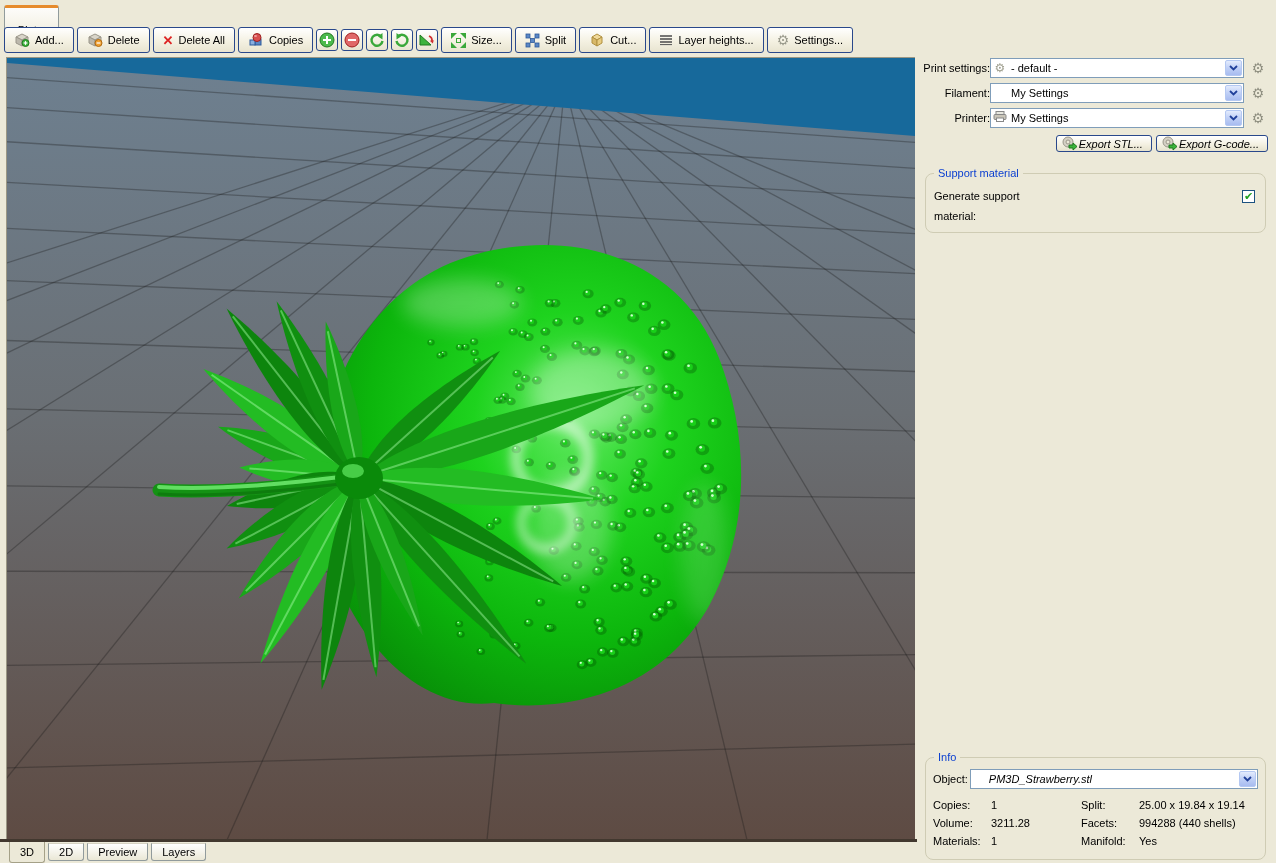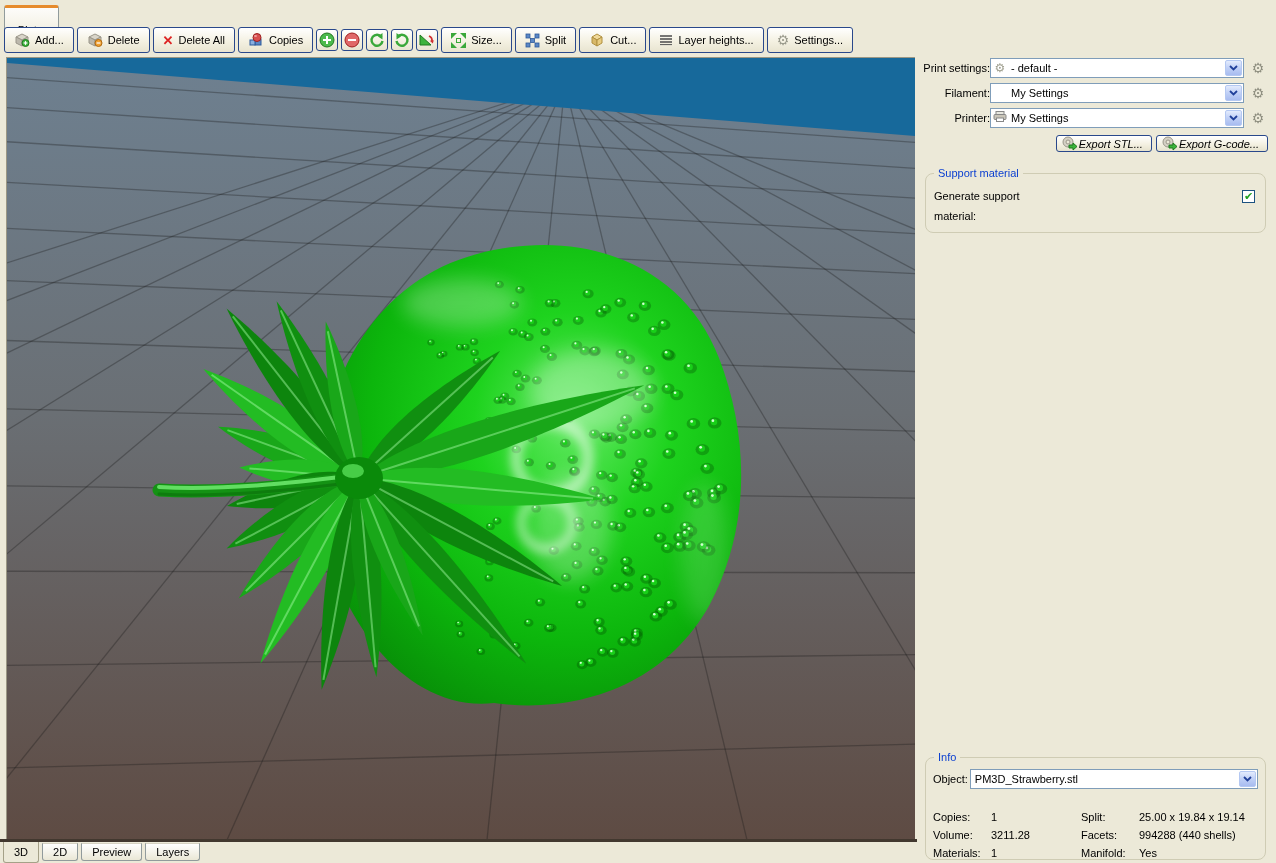--- a/index.html
+++ b/index.html
@@ -28,21 +28,21 @@
 
   
   .viewport {
     position:absolute; left:6px; top:57px; width:909px; height:782px;
     border-top:1px solid #9b9784; border-left:1px solid #9b9784;
     background:#5e4b43; overflow:hidden;
   }
   .vp-bottom-edge { position:absolute; left:0; top:839px; width:917px; height:3px; background:#42382f; }
 
   
-  .tabbar-bottom { position:absolute; left:0; top:842px; width:917px; height:21px; display:flex; align-items:flex-start; padding-left:3px; gap:3px; }
+  .tabbar-bottom { position:absolute; left:0; top:842px; width:917px; height:21px; display:flex; align-items:flex-start; padding-left:9px; gap:3px; }
   .btab {
     height:18px; margin-top:1px; padding:2px 10px 0 10px;
     background:linear-gradient(#ffffff,#eae7d6);
     border:1px solid #919b9c; border-top:1px solid #d5d2c2; border-radius:0 0 3px 3px;
     cursor:default;
   }
   .btab.active {
     height:21px; margin-top:0; padding-top:4px;
     background:#ece9d8; border-top:none; border-color:#a5a188;
   }
@@ -84,21 +84,21 @@
     width:13px; height:13px; background:#fff; border:1px solid #1c5280; margin-top:4px;
     display:flex; align-items:center; justify-content:center; cursor:default;
   }
   .checkbox .check { color:#21a121; font-size:11px; line-height:11px; display:none; }
   .checkbox.checked .check { display:block; }
 
   .objrow { display:flex; align-items:center; padding:11px 7px 0 7px; }
   .objlabel { flex:none; margin-right:2px; }
   .infogrid {
     display:grid; grid-template-columns:56px 88px 56px auto;
-    padding:22px 7px 0 7px; row-gap:6px; column-gap:2px;
+    padding:10px 7px 0 7px; row-gap:6px; column-gap:2px;
   }
   .infogrid span { white-space:nowrap; }
 </style>
 </head>
 <body>
 
 <div class="tabbar-top">
   <div class="tab-plater">
     <span>Plater</span>
   </div>
@@ -975,21 +975,21 @@
         <span class="check">✔</span>
       </span>
     </div>
   </div>
 
   <div class="gbox info">
     <span class="gtitle">Info</span>
     <div class="objrow">
       <span class="objlabel">Object:</span>
       <div class="combo">
-        <span class="ctext" style="padding-left:4px;">PM3D_Strawberry.stl</span>
+        <span class="ctext" style="padding-left:18px;font-style:italic;">PM3D_Strawberry.stl</span>
         <span class="carrow">
             <svg width="9" height="6" viewBox="0 0 9 6">
               <path d="M1 1 L4.5 4.5 L8 1" fill="none" stroke="#21409a" stroke-width="1.8"></path>
             </svg>
           </span>
       </div>
     </div>
     <div class="infogrid">
       <span>Copies:</span>
       <span>1</span>

